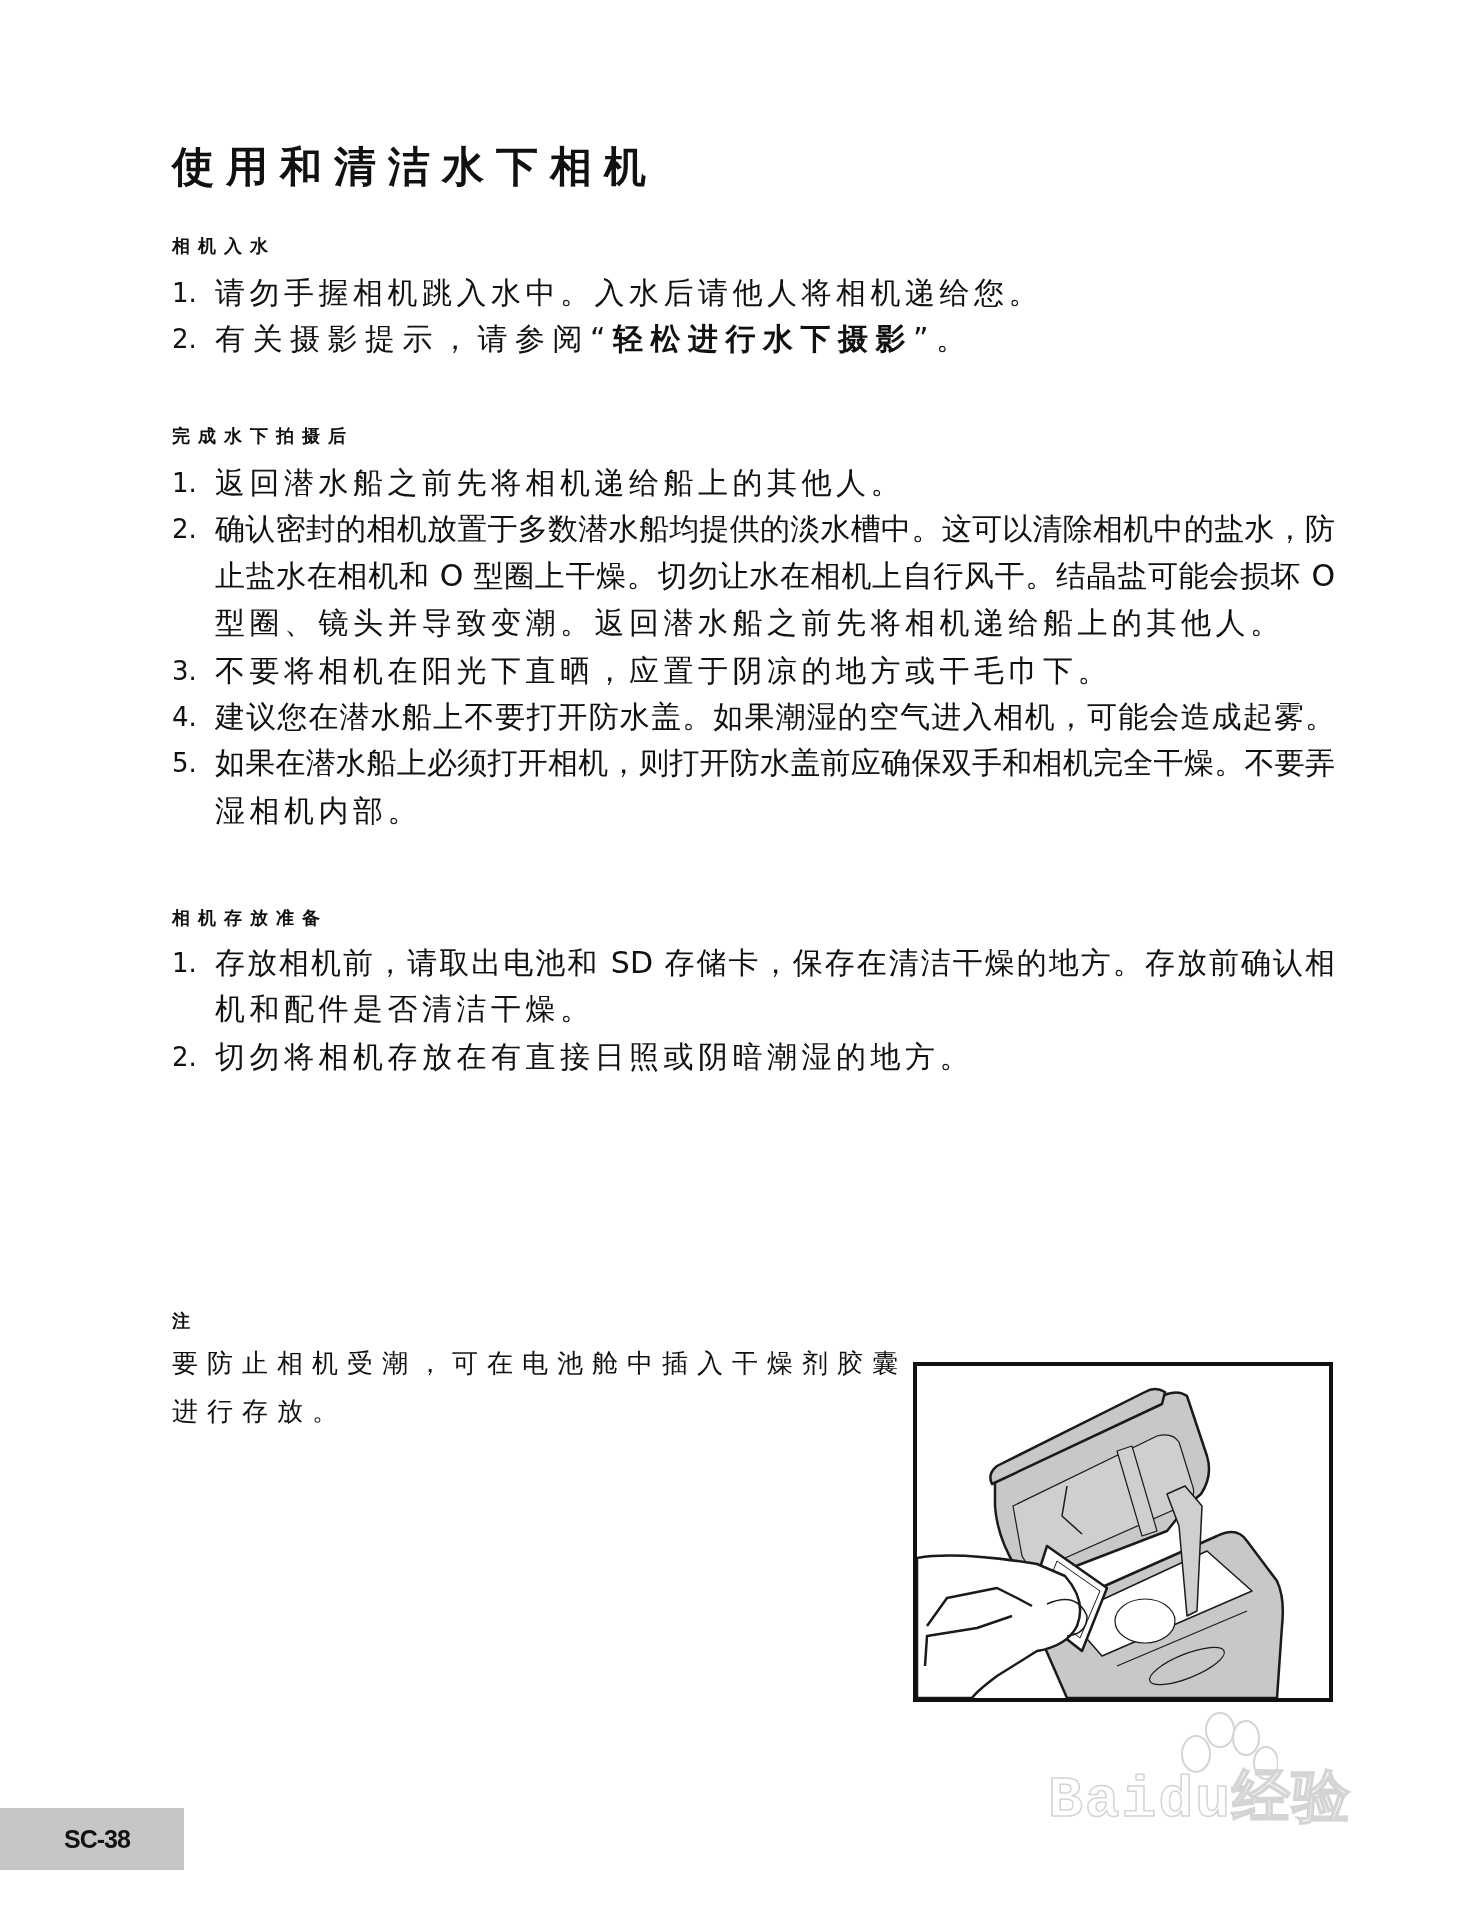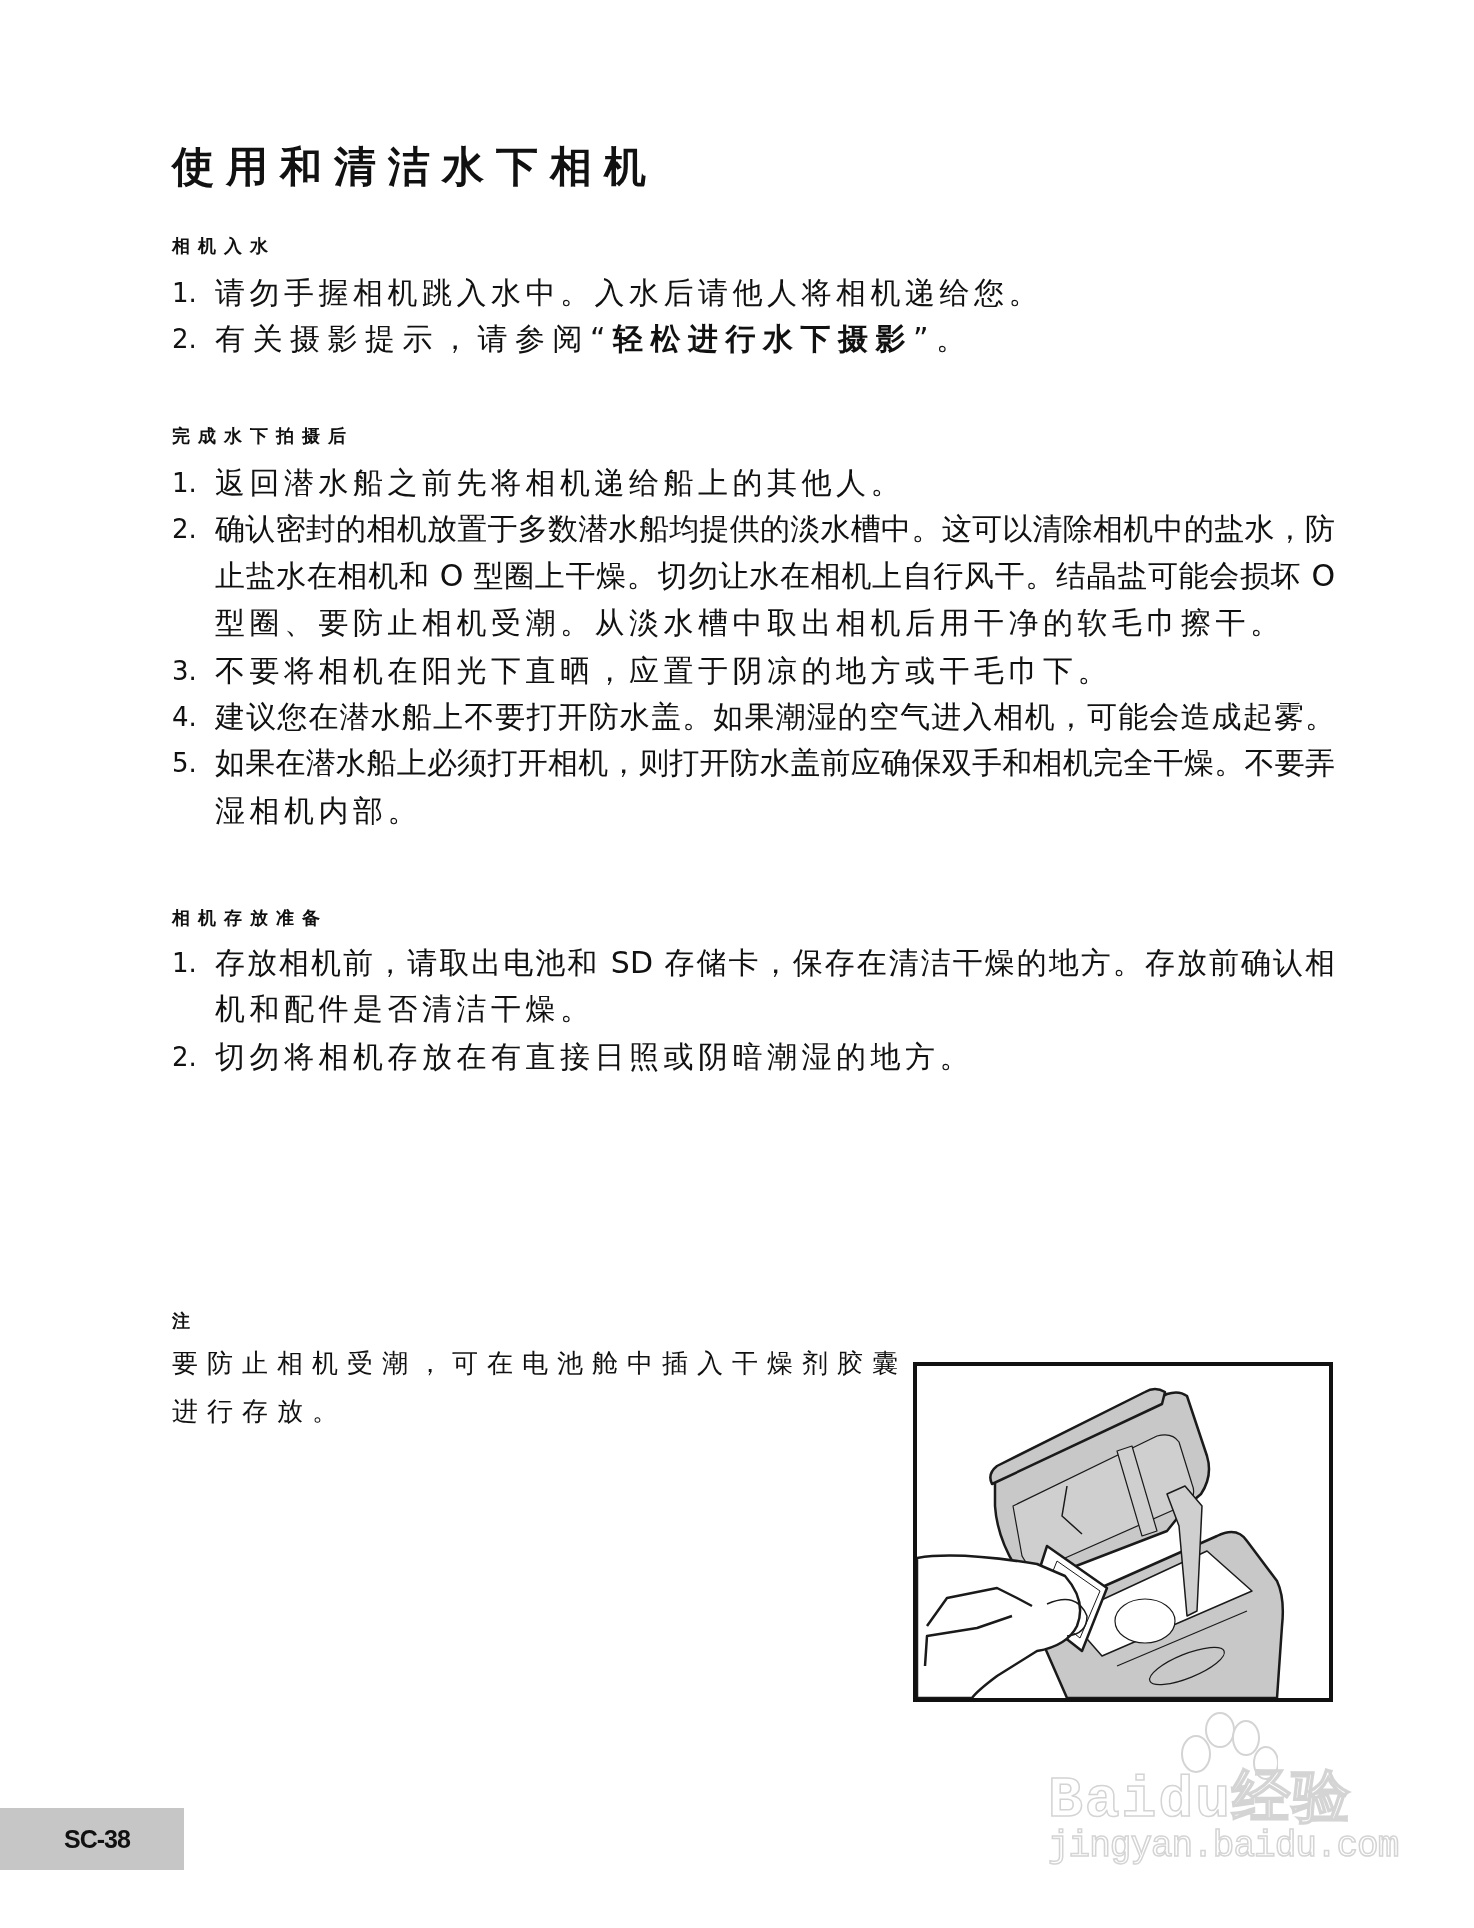--- a/index.html
+++ b/index.html
@@ -58,21 +58,21 @@
 
 <div class="abs subhead" style="top:420px">完成水下拍摄后</div>
 <div>
   <div class="num" style="top:467px">1.</div>
   <div class="txt" style="top:467px">返回潜水船之前先将相机递给船上的其他人。</div>
 </div>
 <div>
   <div class="num" style="top:513px">2.</div>
   <div class="txt just" style="top:513px; width:1120px">确认密封的相机放置于多数潜水船均提供的淡水槽中。这可以清除相机中的盐水，防</div>
   <div class="txt just" style="top:560px; width:1120px">止盐水在相机和 O 型圈上干燥。切勿让水在相机上自行风干。结晶盐可能会损坏 O</div>
-  <div class="txt" style="top:607px">型圈、要防止相机受潮。从淡水槽中取出相机后用干净的软毛巾擦干。</div>
+  <div class="txt" style="top:607px">型圈、镜头并导致变潮。返回潜水船之前先将相机递给船上的其他人。</div>
 </div>
 <div>
   <div class="num" style="top:655px">3.</div>
   <div class="txt" style="top:655px">不要将相机在阳光下直晒，应置于阴凉的地方或干毛巾下。</div>
 </div>
 <div>
   <div class="num" style="top:701px">4.</div>
   <div class="txt just" style="top:701px; width:1120px">建议您在潜水船上不要打开防水盖。如果潮湿的空气进入相机，可能会造成起雾。</div>
 </div>
 <div>
@@ -132,14 +132,13 @@
 <div class="wm">
   <svg width="120" height="80" style="position:absolute; left:110px; top:0">
     <g fill="#ffffff" stroke="#d4d4d4" stroke-width="2">
       <ellipse cx="38" cy="46" rx="14" ry="18"></ellipse>
       <ellipse cx="62" cy="22" rx="14" ry="17"></ellipse>
       <ellipse cx="88" cy="30" rx="13" ry="17"></ellipse>
       <ellipse cx="108" cy="55" rx="12" ry="16"></ellipse>
     </g>
   </svg>
   <div class="wm-text" style="left:0; top:50px; font-size:58px; letter-spacing:2px;">Baidu经验</div>
-  <div class="wm-text" style="left:0; top:118px; font-size:36px; letter-spacing:-1px; font-weight:normal;">jingyan.baidu.com</div>
 </div>
 
 </body></html>

